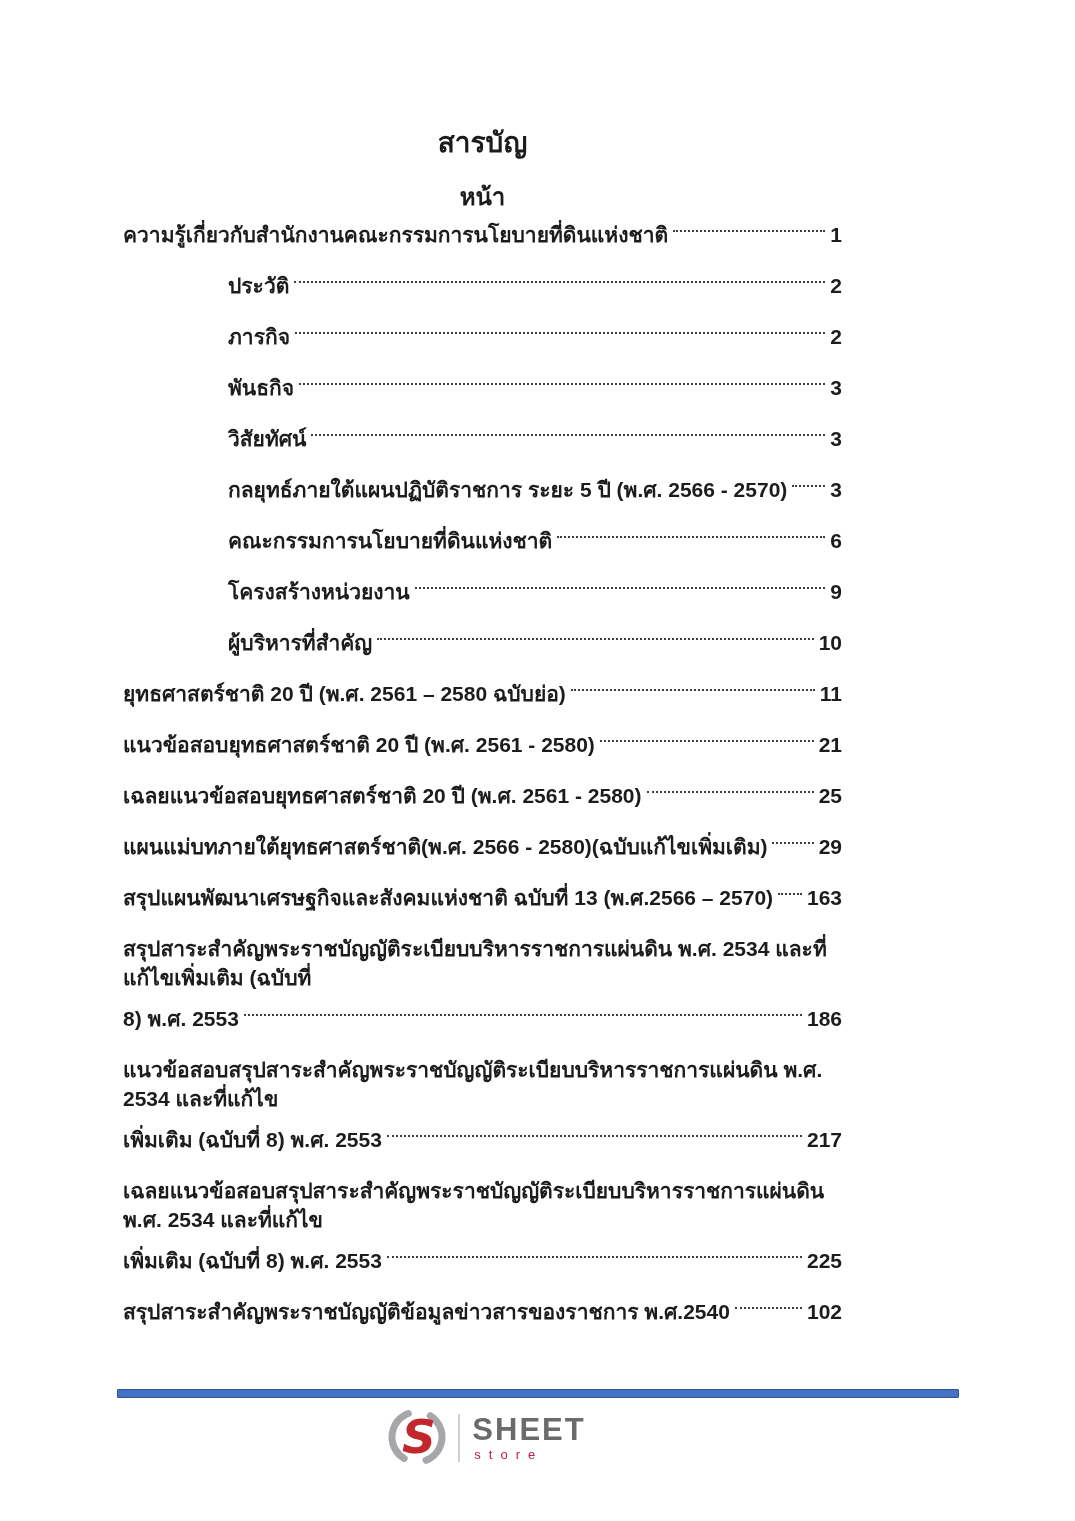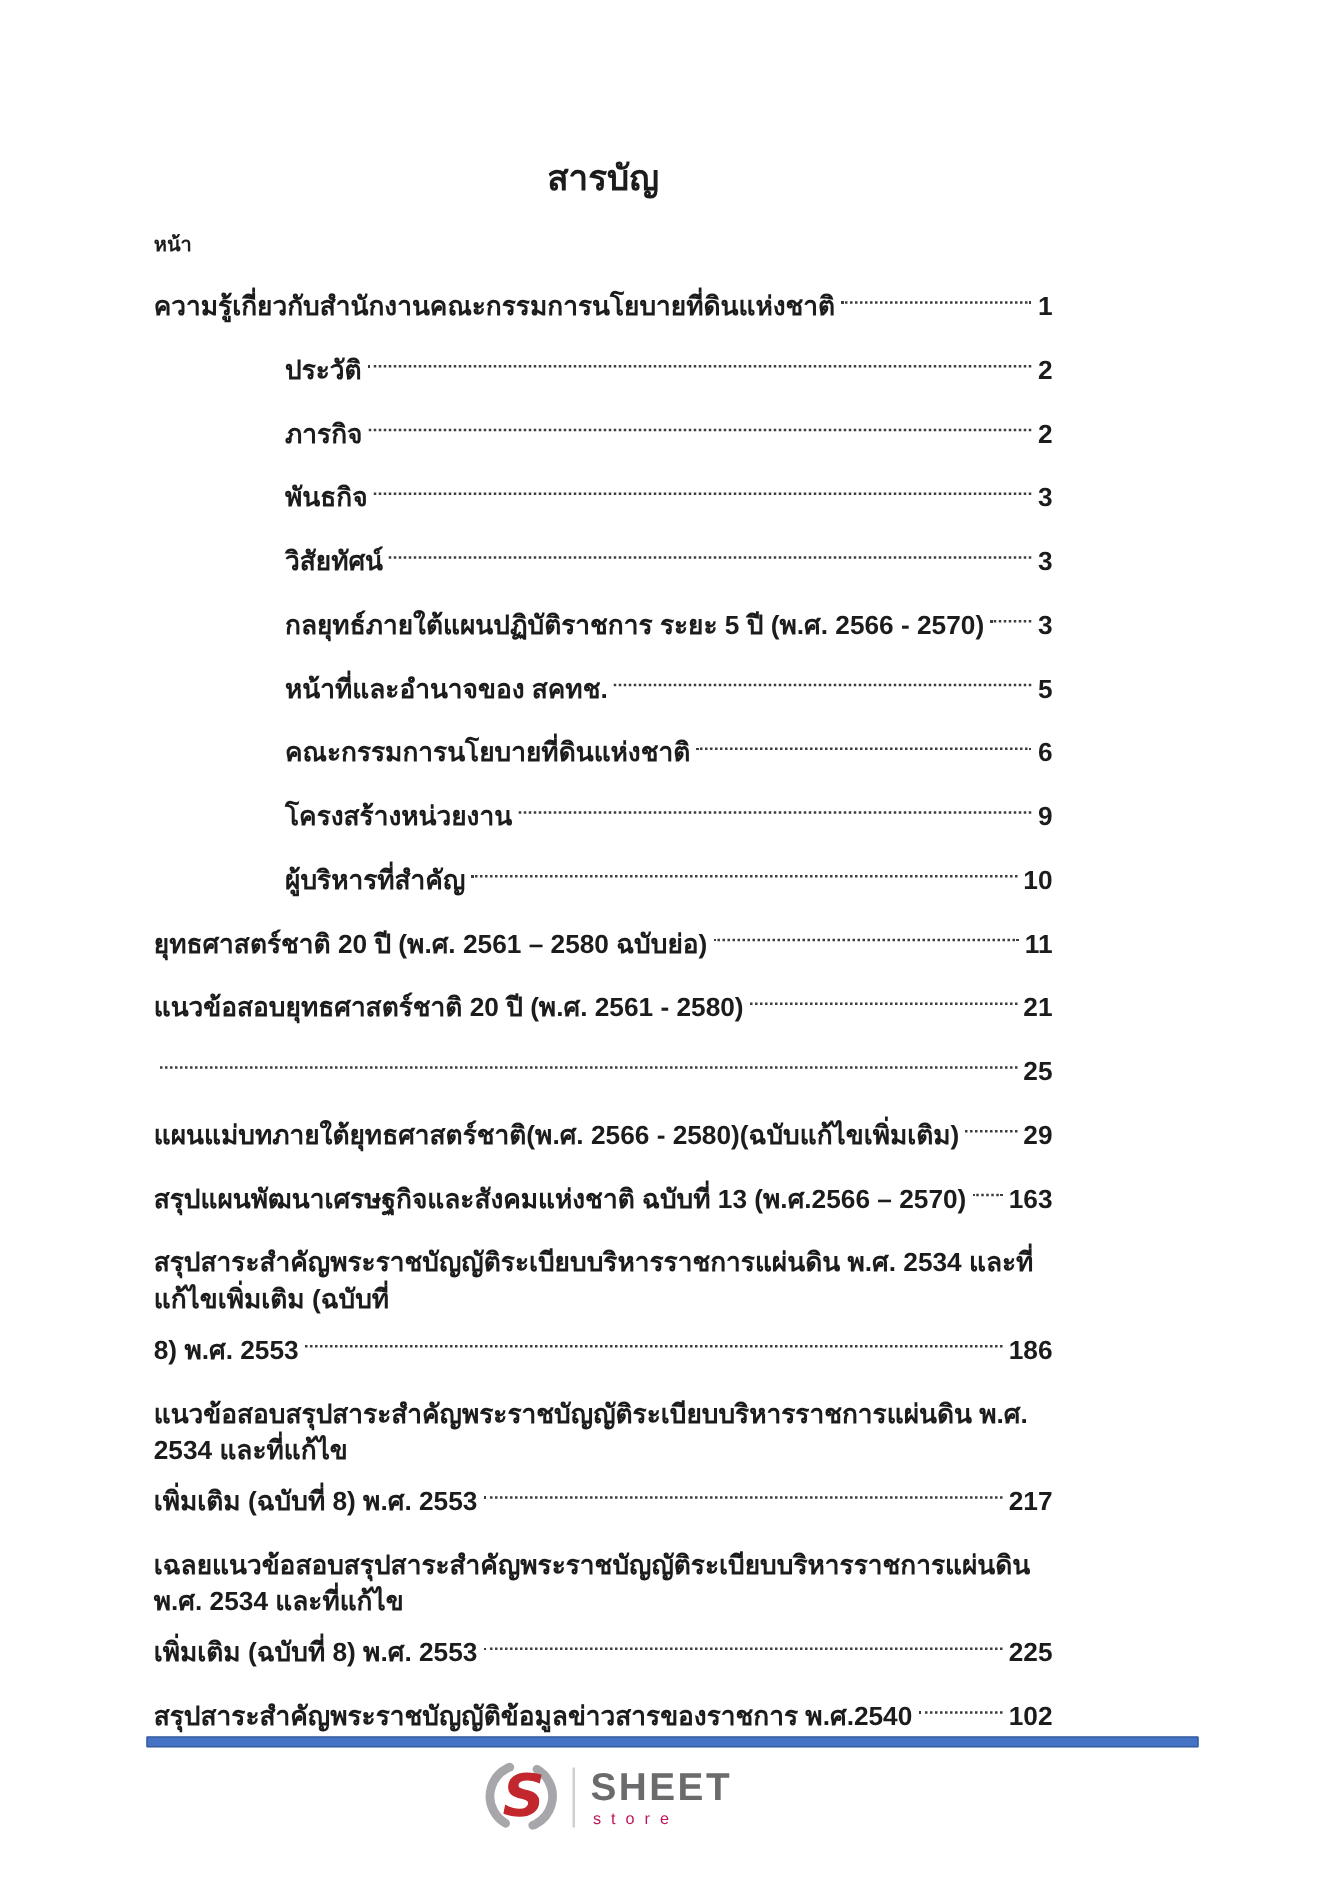--- a/index.html
+++ b/index.html
@@ -19,26 +19,26 @@
     left: 123px;
     right: 128px;
   }
   .doc-title {
     text-align: center;
     font-size: 28px;
     font-weight: 700;
     line-height: 34px;
   }
   .page-col-label {
-    text-align: left;
-    font-size: 16px;
+    text-align: center;
+    font-size: 24px;
     font-weight: 700;
     line-height: 30px;
     margin-top: 22px;
-    margin-bottom: 19px;
+    margin-bottom: 8px;
   }
   .toc-row { margin-bottom: 22px; font-size: 21px; font-weight: 600; }
   .toc-row.level-1 { margin-left: 105px; }
   .toc-row .line1 { line-height: 29px; margin-bottom: 12px; }
   .toc-row .line2 { display: flex; align-items: center; line-height: 29px; }
   .toc-row .txt { flex: 0 1 auto; }
   .toc-row .leader {
     flex: 1 1 auto;
     min-width: 14px;
     border-bottom: 2px dotted #3d3d3d;
@@ -139,28 +139,20 @@
 
     <div class="line2">
       <span class="txt">กลยุทธ์ภายใต้แผนปฏิบัติราชการ ระยะ 5 ปี (พ.ศ. 2566 - 2570)</span>
       <span class="leader"></span>
       <span class="pg">3</span>
     </div>
   </div>
         <div class="toc-row level-1">
 
     <div class="line2">
-      <span class="txt">หน้าที่และอำนาจของ สคทช.</span>
-      <span class="leader"></span>
-      <span class="pg">5</span>
-    </div>
-  </div>
-        <div class="toc-row level-1">
-
-    <div class="line2">
       <span class="txt">คณะกรรมการนโยบายที่ดินแห่งชาติ</span>
       <span class="leader"></span>
       <span class="pg">6</span>
     </div>
   </div>
         <div class="toc-row level-1">
 
     <div class="line2">
       <span class="txt">โครงสร้างหน่วยงาน</span>
       <span class="leader"></span>
@@ -187,20 +179,21 @@
 
     <div class="line2">
       <span class="txt">แนวข้อสอบยุทธศาสตร์ชาติ 20 ปี (พ.ศ. 2561 - 2580)</span>
       <span class="leader"></span>
       <span class="pg">21</span>
     </div>
   </div>
         <div class="toc-row level-0">
 
     <div class="line2">
+      <span class="txt">เฉลยแนวข้อสอบยุทธศาสตร์ชาติ 20 ปี (พ.ศ. 2561 - 2580)</span>
       <span class="leader"></span>
       <span class="pg">25</span>
     </div>
   </div>
         <div class="toc-row level-0">
 
     <div class="line2">
       <span class="txt">แผนแม่บทภายใต้ยุทธศาสตร์ชาติ(พ.ศ. 2566 - 2580)(ฉบับแก้ไขเพิ่มเติม)</span>
       <span class="leader"></span>
       <span class="pg">29</span>

